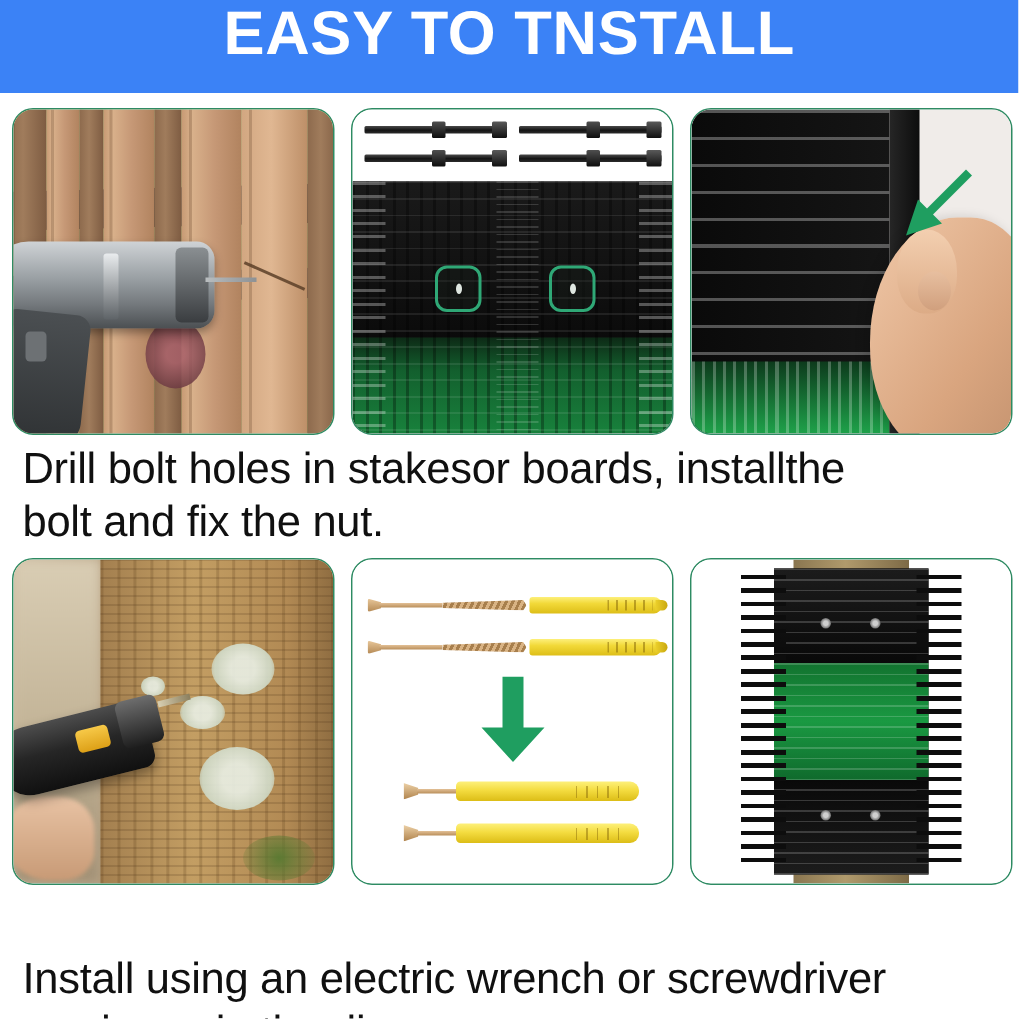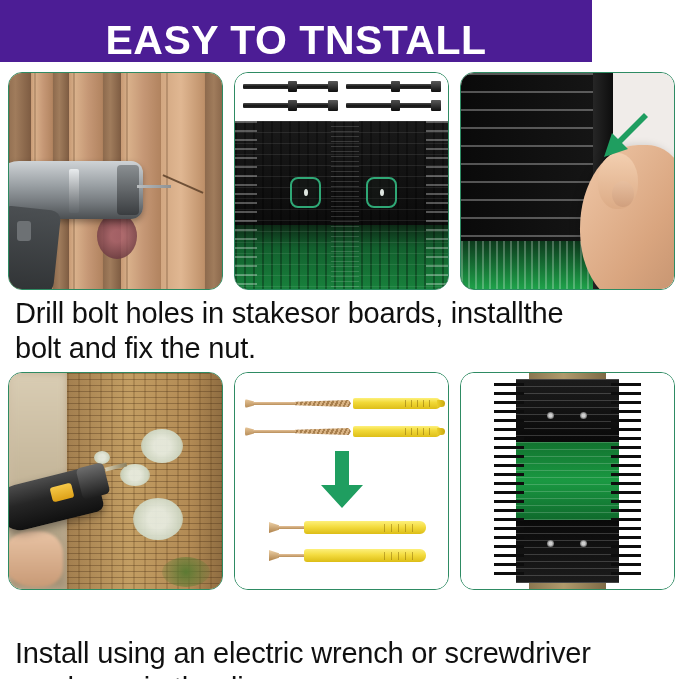--- a/index.html
+++ b/index.html
@@ -10,25 +10,25 @@
   body {
     width: 679px;
     height: 679px;
     overflow: hidden;
     font-family: "Liberation Sans", sans-serif;
     position: relative;
   }
 
   
   .banner {
-    width: 592px;
+    width: 679px;
     height: 62px;
-    background: #4c1d95;
+    background: #3b82f6;
     display: flex;
-    align-items: flex-end;
+    align-items: flex-start;
     justify-content: center;
     box-sizing: border-box;
   }
   .banner-title {
     color: #ffffff;
     font-family: "Liberation Sans", sans-serif;
     font-size: 41px;
     font-weight: bold;
     letter-spacing: 0.5px;
     line-height: 44px;

